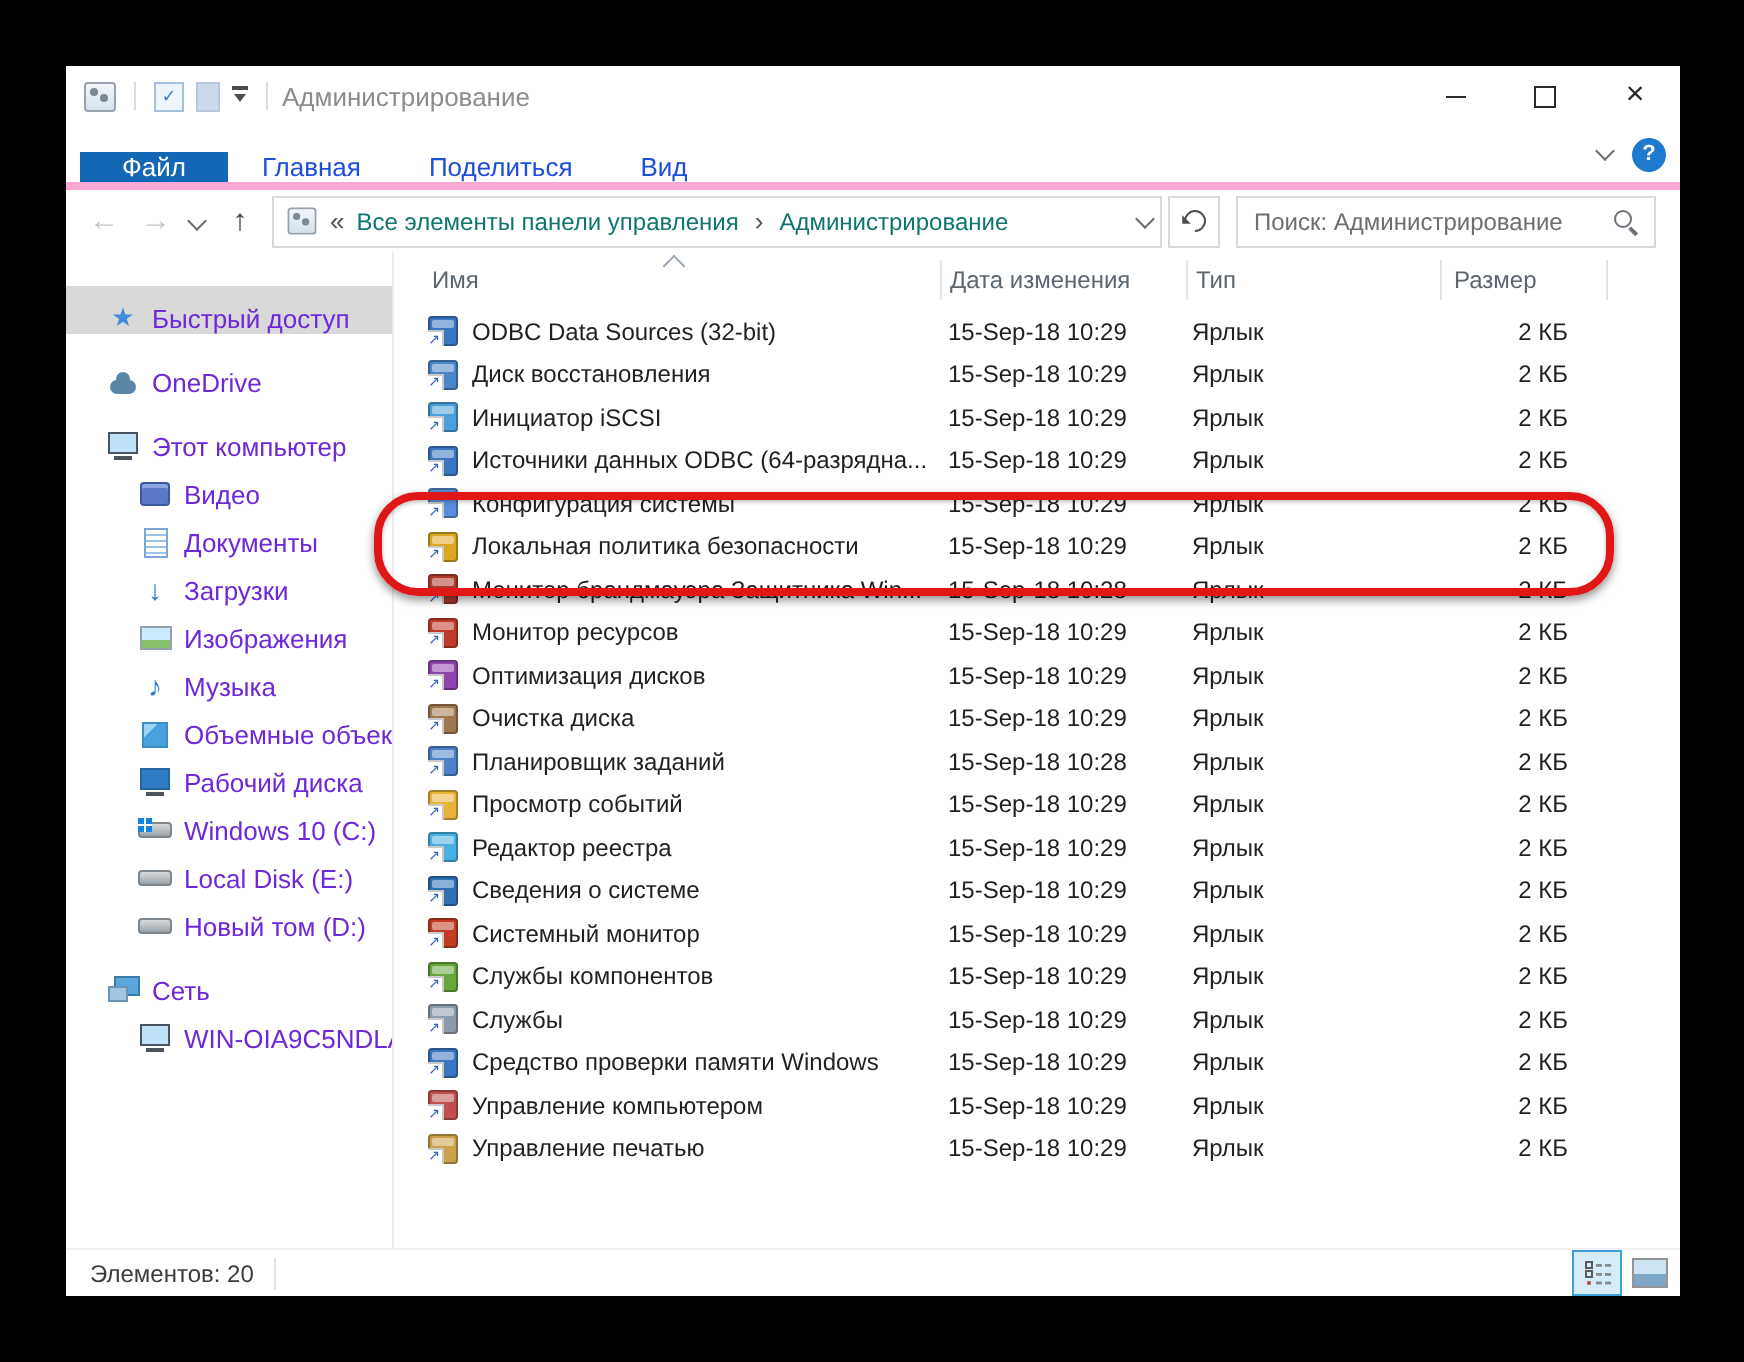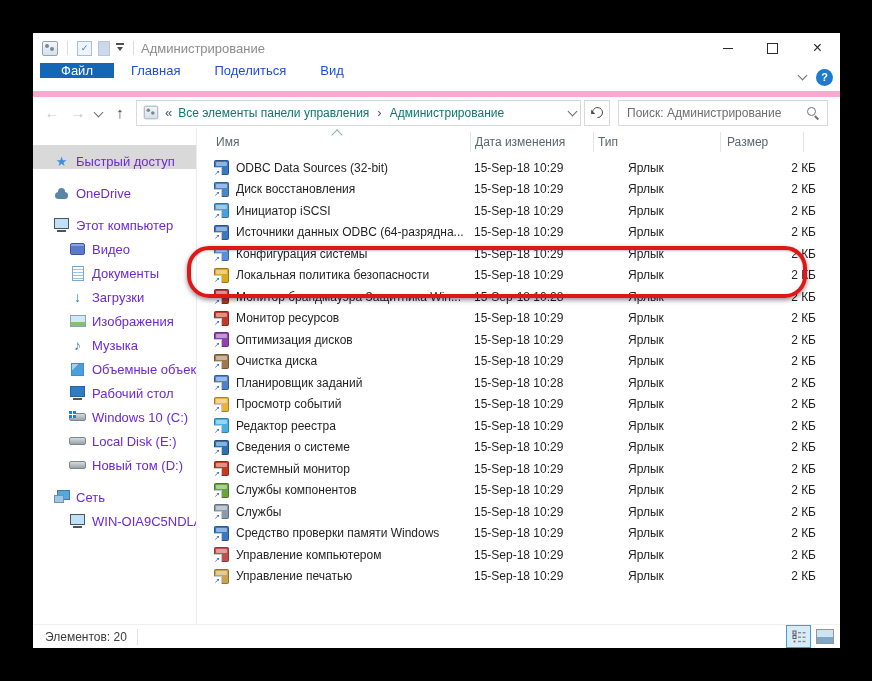--- a/index.html
+++ b/index.html
@@ -24,21 +24,21 @@
   .qat-caret .bar{width:8px;height:2px;background:#4d4d4d;}
   .qat-caret .tri{width:0;height:0;border:3px solid transparent;border-top:4px solid #4d4d4d;margin-top:2px;}
   .title-text{color:#8c8c8c;font-size:13px;margin-left:4px;white-space:nowrap;}
   .win-controls{margin-left:auto;display:flex;height:30px;}
   .wc{width:45px;display:flex;align-items:center;justify-content:center;color:#2b2b2b;}
   .wc-min-glyph{width:10px;height:1px;background:#2b2b2b;}
   .wc-max-glyph{width:9px;height:9px;border:1px solid #2b2b2b;}
   .wc-close-glyph{font-size:16px;line-height:1;color:#2b2b2b;}
 
   
-  .tabrow{height:28px;display:flex;align-items:flex-start;padding-left:7px;border-bottom:6px solid #f9a8d4;
+  .tabrow{height:28px;display:flex;align-items:flex-end;padding-left:7px;border-bottom:4px solid #f9a8d4;
           flex:none;position:relative;}
   .tab{display:flex;align-items:center;padding:0 17px;font-size:13px;color:#1d4ed8;}
   .tab.active{background:#1467b5;color:#fff;padding:0 21px;}
   .ribbon-right{position:absolute;right:7px;top:0;height:28px;display:flex;align-items:center;gap:10px;}
   .chev{width:6px;height:6px;border-right:1.5px solid #6a6e73;border-bottom:1.5px solid #6a6e73;
         transform:rotate(45deg);margin-top:-3px;}
   .help-btn{width:17px;height:17px;border-radius:50%;background:#1d7ace;color:#fff;font-size:11px;
         font-weight:bold;display:flex;align-items:center;justify-content:center;}
 
   
@@ -122,21 +122,21 @@
   .h-name{width:254px;}
   .h-date{width:118px;padding-left:4px;}
   .h-type{width:122px;padding-left:4px;}
   .h-size{width:76px;padding-left:6px;}
   .sortc{position:absolute;left:136px;top:2px;width:7px;height:7px;border-left:1.5px solid #9aa7b4;
         border-top:1.5px solid #9aa7b4;transform:rotate(45deg);}
   .rows{padding-top:2px;}
   .frow{height:21.5px;display:flex;align-items:center;padding-left:17px;font-size:12px;color:#211f1f;}
   .c-name{width:256px;display:flex;align-items:center;overflow:hidden;white-space:nowrap;}
   .c-date{width:118px;padding-left:4px;white-space:nowrap;}
-  .c-type{width:122px;padding-left:4px;white-space:nowrap;margin-left:32px;}
+  .c-type{width:122px;padding-left:4px;white-space:nowrap;}
   .c-size{width:66px;text-align:right;white-space:nowrap;}
   .fic{width:15px;height:15px;position:relative;flex:none;margin-right:7px;}
   .fic .sw{position:absolute;inset:0;border-radius:2px;background:#7d7d7d;
         box-shadow:inset 0 0 0 1px rgba(0,0,0,.28);}
   .fic .sw::after{content:"";position:absolute;left:2px;top:2px;right:2px;height:4px;border-radius:1px;
         background:rgba(255,255,255,.45);}
   .fic .sc{position:absolute;left:-1px;bottom:-1px;width:8px;height:8px;background:#fff;
         box-shadow:0 0 0 1px #c9c9c9;display:flex;align-items:center;justify-content:center;
         font-size:7px;line-height:1;color:#2a62c9;}
 
@@ -263,21 +263,21 @@
           <div class="side-item lvl2">
             <span class="sic i-music"></span>
             <span>Музыка</span>
           </div>
           <div class="side-item lvl2">
             <span class="sic i-3d-objects"></span>
             <span>Объемные объекты</span>
           </div>
           <div class="side-item lvl2">
             <span class="sic i-desktop"></span>
-            <span>Рабочий стол</span>
+            <span>Рабочий диска</span>
           </div>
           <div class="side-item lvl2">
             <span class="sic i-drive-windows"></span>
             <span>Windows 10 (C:)</span>
           </div>
           <div class="side-item lvl2">
             <span class="sic i-drive"></span>
             <span>Local Disk (E:)</span>
           </div>
           <div class="side-item lvl2">

